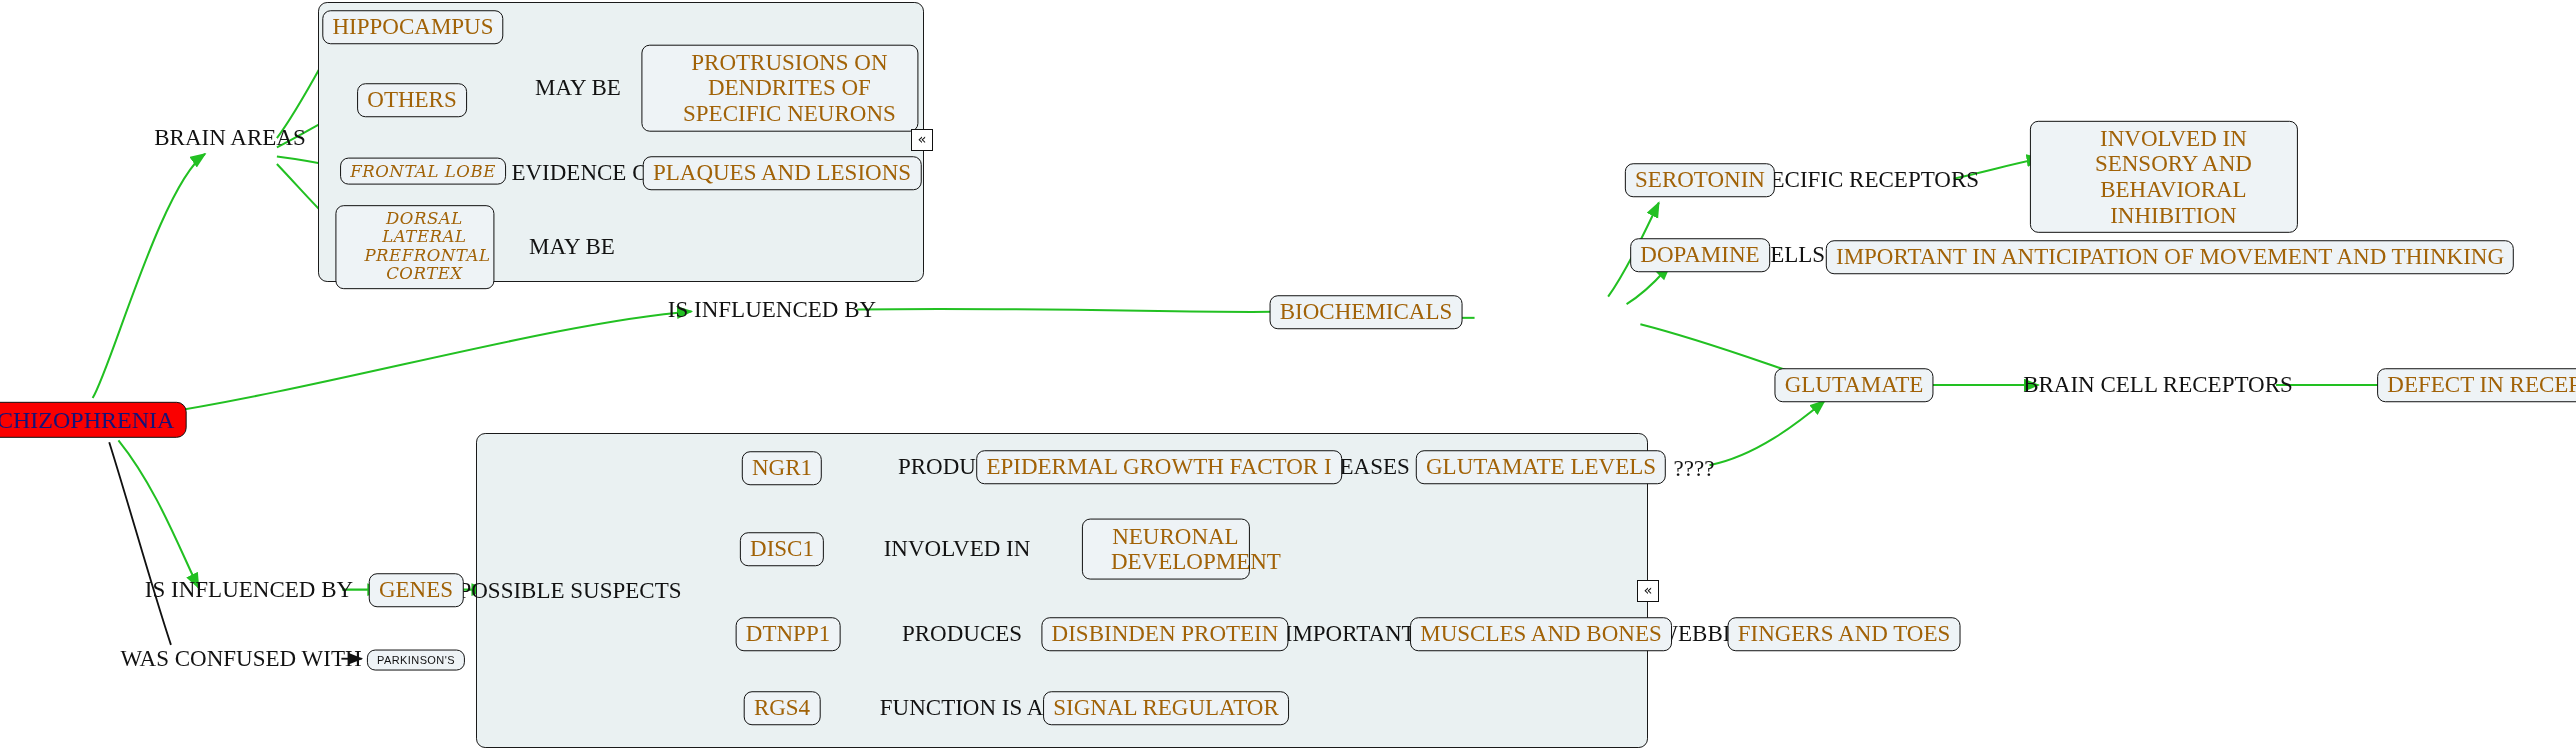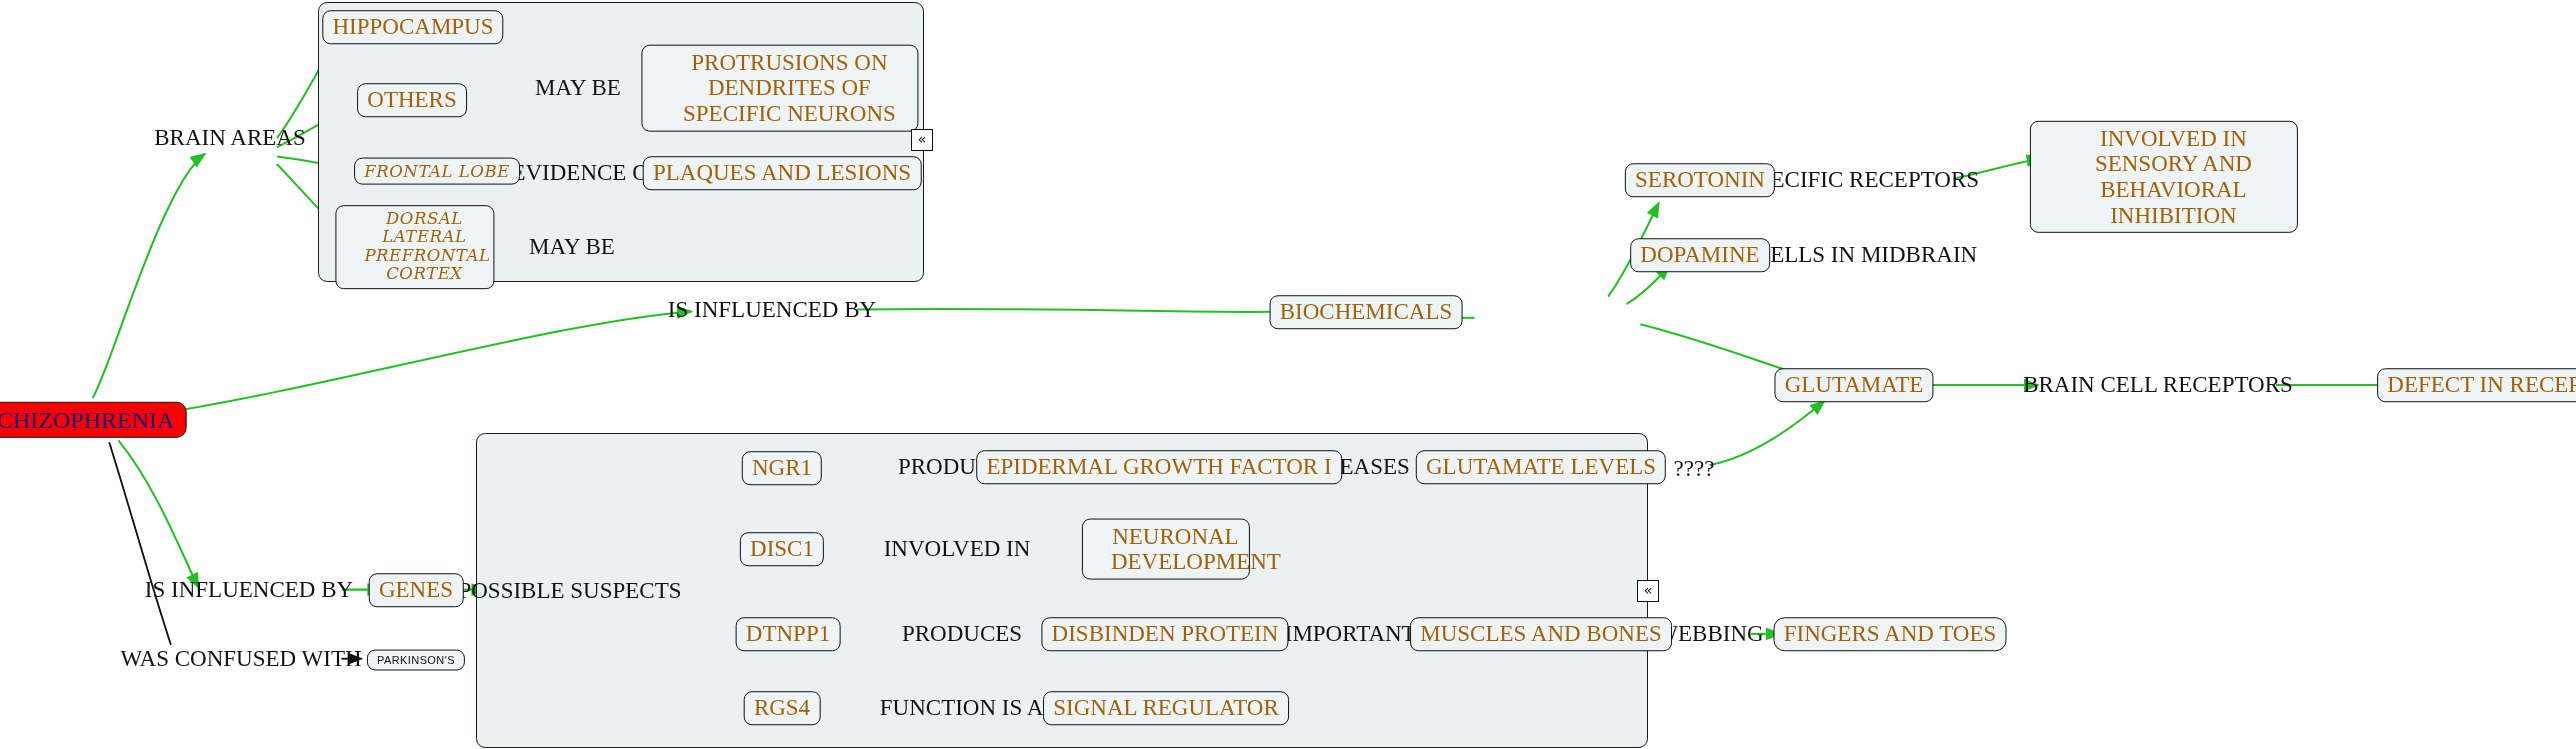--- a/index.html
+++ b/index.html
@@ -186,38 +186,39 @@
   <div class="label" style="left:1365px;top:634px;">IMPORTANT IN</div>
 
   <div class="label" style="left:1710px;top:634px;">WEBBING</div>
 
   <div class="label" style="left:968px;top:708px;">FUNCTION IS AS</div>
 
   <div class="node" style="left:413px;top:27px;">HIPPOCAMPUS</div>
 
   <div class="node" style="left:412px;top:100px;">OTHERS</div>
 
-  <div class="node script" style="left:437px;top:171px;">FRONTAL LOBE</div>
+  <div class="node script" style="left:423px;top:171px;">FRONTAL LOBE</div>
 
   <div class="node script two-line" style="left:415px;top:247px;width:120px;">DORSAL LATERAL PREFRONTAL CORTEX</div>
 
   <div class="node two-line" style="left:780px;top:88px;width:238px;">PROTRUSIONS ON DENDRITES OF SPECIFIC NEURONS</div>
 
   <div class="node" style="left:782px;top:173px;">PLAQUES AND LESIONS</div>
 
   <div class="node" style="left:1366px;top:312px;">BIOCHEMICALS</div>
 
   <div class="node" style="left:1700px;top:180px;">SEROTONIN</div>
 
   <div class="node" style="left:1700px;top:255px;">DOPAMINE</div>
 
   <div class="node" style="left:1854px;top:385px;">GLUTAMATE</div>
 
   <div class="node two-line" style="left:2164px;top:177px;width:229px;">INVOLVED IN SENSORY AND BEHAVIORAL INHIBITION</div>
 
+  <div class="node" style="left:2170px;top:257px;">IMPORTANT IN ANTICIPATION OF MOVEMENT AND THINKING</div>
 
   <div class="node" style="left:2507px;top:385px;">DEFECT IN RECEPTOR</div>
 
   <div class="node" style="left:416px;top:590px;">GENES</div>
 
   <div class="node sans" style="left:416px;top:660px;">PARKINSON'S</div>
 
   <div class="node" style="left:782px;top:468px;">NGR1</div>
 
   <div class="node" style="left:782px;top:549px;">DISC1</div>
@@ -229,18 +230,18 @@
   <div class="node" style="left:1159px;top:467px;">EPIDERMAL GROWTH FACTOR I</div>
 
   <div class="node" style="left:1541px;top:467px;">GLUTAMATE LEVELS</div>
 
   <div class="node two-line" style="left:1166px;top:549px;width:129px;">NEURONAL DEVELOPMENT</div>
 
   <div class="node" style="left:1165px;top:634px;">DISBINDEN PROTEIN</div>
 
   <div class="node" style="left:1541px;top:634px;">MUSCLES AND BONES</div>
 
-  <div class="node" style="left:1890px;top:634px;border-radius:11px;">FINGERS AND TOES</div>
+  <div class="node" style="left:1844px;top:634px;">FINGERS AND TOES</div>
 
   <div class="node" style="left:1166px;top:708px;">SIGNAL REGULATOR</div>
 
 </div>
 
 
 </body></html>

